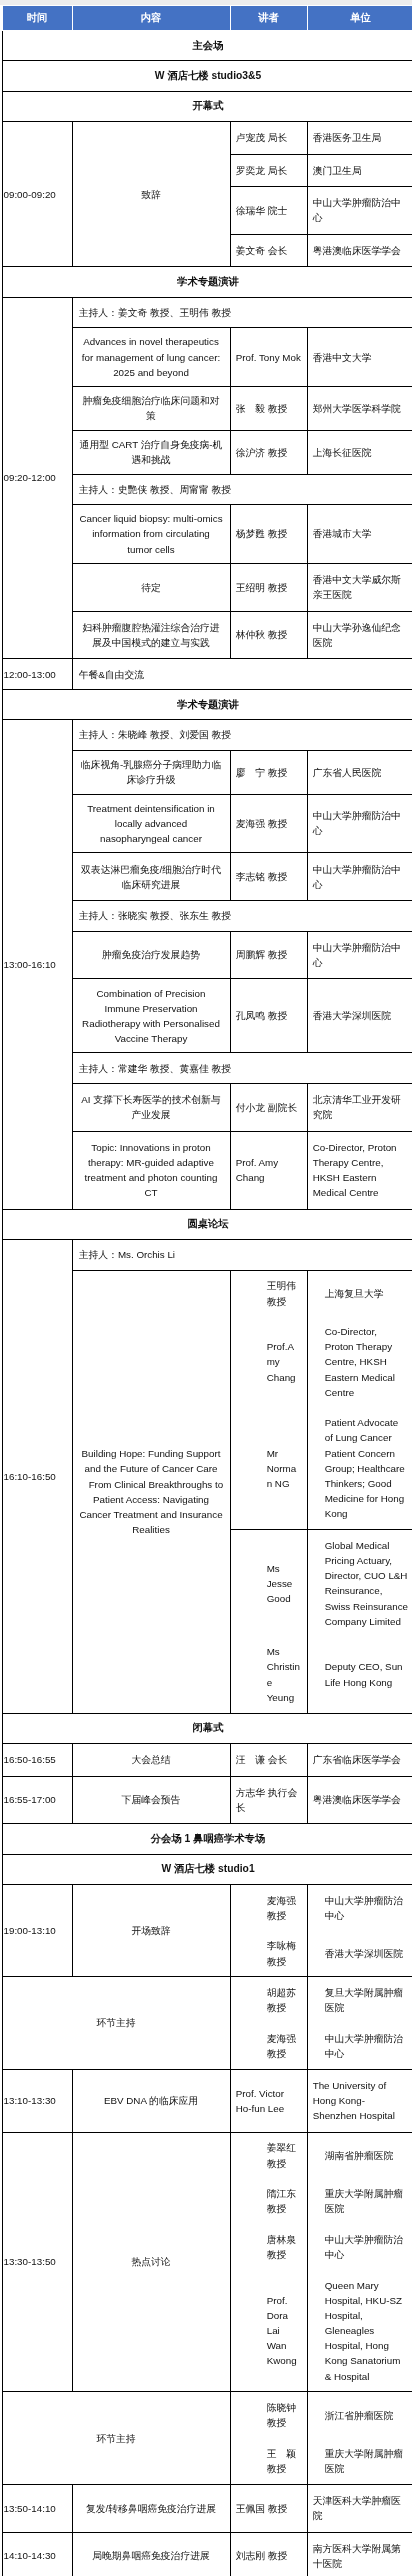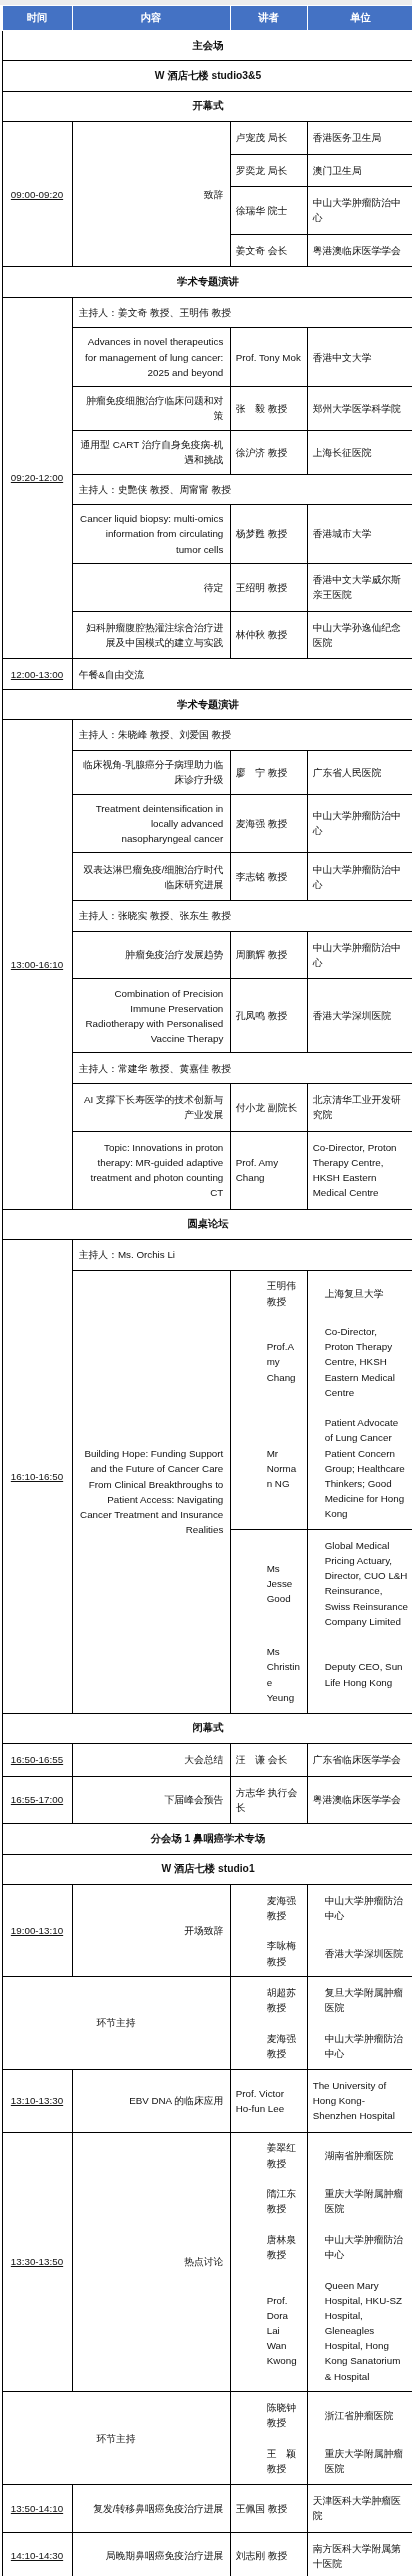--- a/index.html
+++ b/index.html
@@ -10,22 +10,22 @@
   }
   html,body{margin:0;padding:0;background:#ffffff;}
   body{font-family:"Liberation Sans","DejaVu Sans",sans-serif;color:#111;width:412px;}
   .top-strip{height:4.6px;background:var(--strip);}
   table{border-collapse:collapse;table-layout:fixed;width:409px;margin-left:1.5px;}
   th{background:var(--header-bg);color:var(--header-fg);font-weight:bold;font-size:10.3px;
      padding:5.2px 2.1px;border:1px solid #ffffff;margin-top:28px;}
   td{border:0.5px solid var(--border);font-size:9.8px;line-height:1.55;vertical-align:middle;
      word-break:break-word;}
   td.section{font-weight:bold;text-align:center;font-size:10.3px;padding:6.7px 3.1px;}
-  td.time{text-align:center;padding:5.2px 1px;text-decoration:underline;}
-  td.content{text-align:right;padding:6.2px 6.2px;white-space:pre-line;}
+  td.time{text-align:left;padding:5.2px 1px;}
+  td.content{text-align:center;padding:6.2px 6.2px;white-space:pre-line;}
   td.hostline{text-align:left;padding:7.2px 6.2px;}
   td.lunch{text-align:left;padding:7.2px 6.2px;}
   td.hostlabel{text-align:center;padding:8.2px 4.1px;margin-left:44px;}
   td.name{padding:8.2px 5.2px;}
   td.unit{padding:8.2px 5.2px;}
   td.pairs-td{padding:0;}
   .pairs{display:grid;grid-template-columns:77px 1fr;}
   .pname{border-right:0.5px solid var(--border);padding:7.7px 5.2px;display:flex;align-items:center;margin-left:31px;}
   .punit{padding:7.7px 5.2px;display:flex;align-items:center;margin-left:12px;}
 </style>

